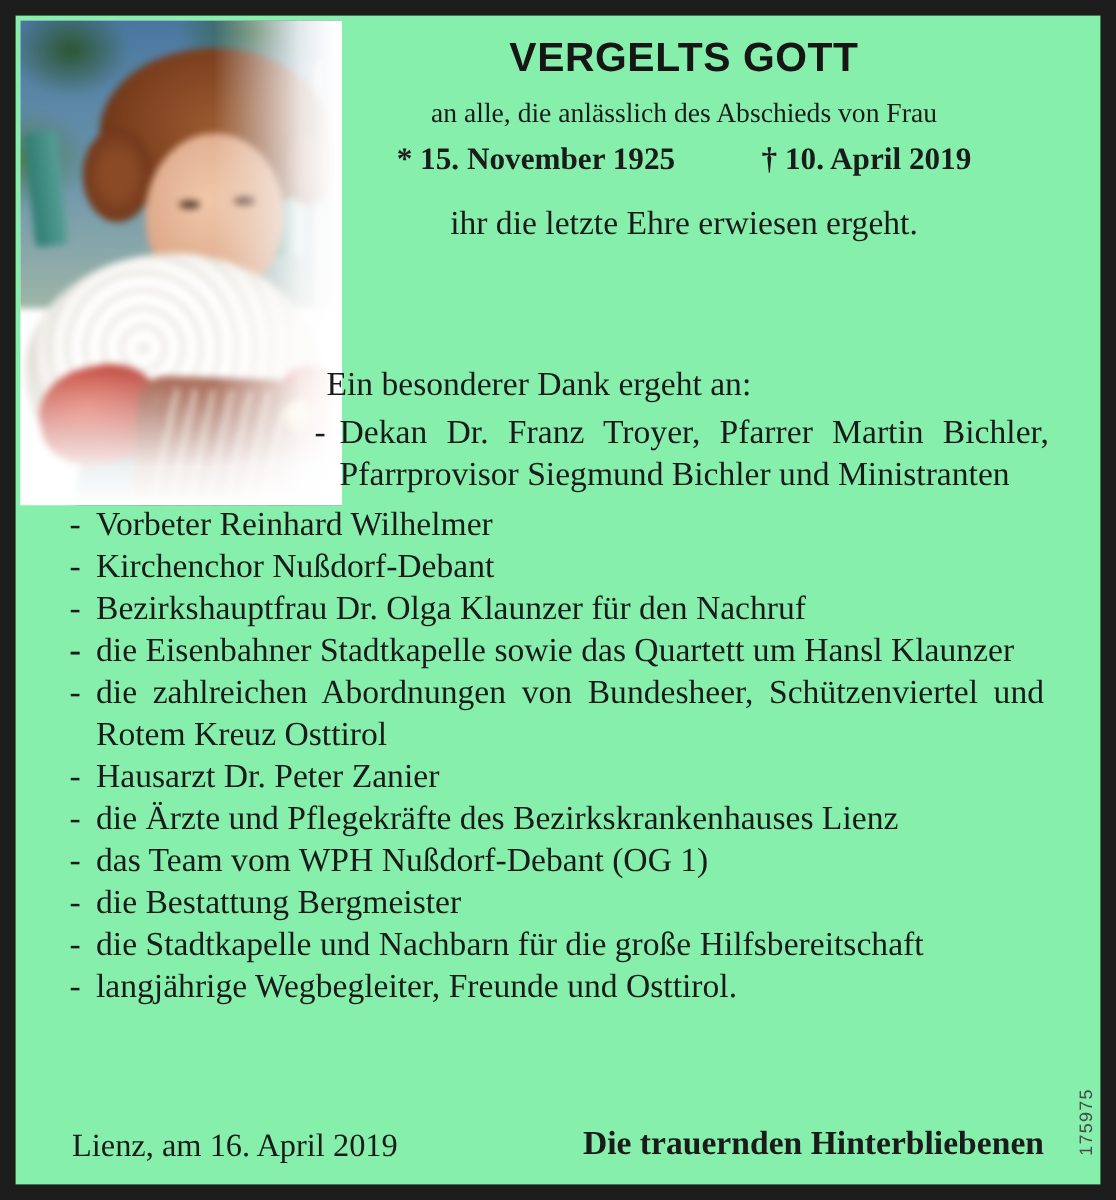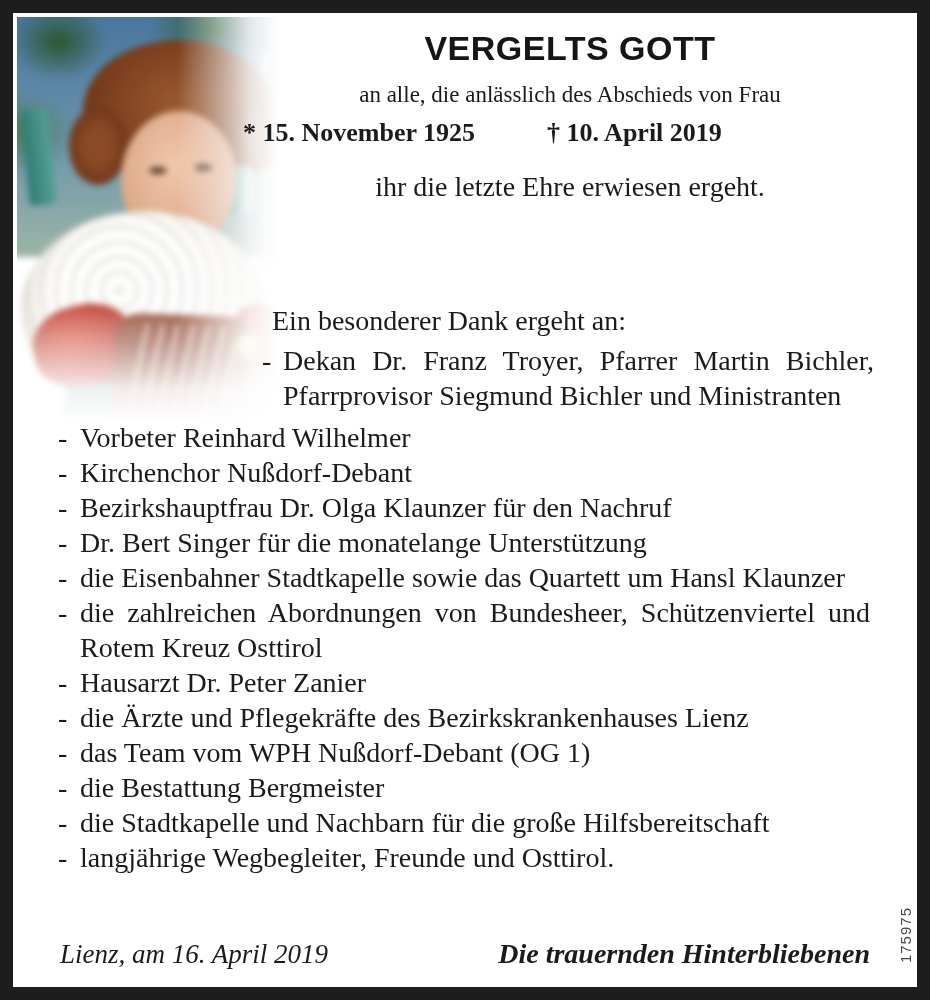--- a/index.html
+++ b/index.html
@@ -5,21 +5,21 @@
   html,body{margin:0;padding:0;}
   body{
     width:930px;height:1000px;position:relative;
     background:#1d1d1d;
     font-family:"Liberation Serif", serif;
     color:#1b1b1b;
     overflow:hidden;
   }
   .page{
     position:absolute;left:13px;top:13px;right:13px;bottom:13px;
-    background:#ffffff;
+    background:#86efac;
   }
 
   
   .photo{
     position:absolute;left:4px;top:4px;width:268px;height:404px;
     overflow:hidden;background:#fff;
   }
   .photo .canvas{position:absolute;left:-10px;top:-10px;width:288px;height:424px;filter:blur(3px);}
   .photo .canvas > div{position:absolute;}
   .p-sky{
@@ -73,35 +73,35 @@
   }
 
   
   .head{position:absolute;left:230px;right:20px;top:17px;text-align:center;}
   .headline{
     font-family:"Liberation Sans", sans-serif;font-weight:700;
     font-size:34px;line-height:36px;letter-spacing:.5px;color:#161616;
   }
   .intro{font-size:23px;line-height:34px;margin-top:12px;}
   .name{font-weight:700;font-size:64px;line-height:70px;margin-top:10px;letter-spacing:-.5px;}
-  .dates{display:flex;justify-content:flex-start;gap:72px;font-weight:700;font-size:26px;line-height:30px;margin-top:6px;}
+  .dates{display:flex;justify-content:center;gap:72px;font-weight:700;font-size:26px;line-height:30px;margin-top:6px;}
   .ehre{font-size:28px;line-height:34px;margin-top:22px;}
 
   
   .dank{position:absolute;left:249px;top:290px;width:612px;font-size:28px;line-height:35px;}
   .dank-intro{margin:0 0 5px 10px;}
   .li{position:relative;padding-left:22px;text-align:justify;}
   .li .dash{position:absolute;left:0;top:0;}
   .li.first{padding-left:21px;}
 
   
   .list{position:absolute;left:45px;top:407px;width:812px;font-size:28px;line-height:35px;}
 
   
-  .footer{position:absolute;left:47px;right:47px;top:925px;display:flex;justify-content:space-between;align-items:center;font-style:italic;}
+  .footer{position:absolute;left:47px;right:47px;top:925px;display:flex;justify-content:space-between;align-items:center;}
   .place-date{font-size:27px;}
   .signature{font-weight:700;font-size:28px;}
 
   
   .ref{
     position:absolute;right:3px;bottom:24px;
     writing-mode:vertical-rl;transform:rotate(180deg);
     font-family:"Liberation Sans", sans-serif;font-size:15px;letter-spacing:1px;color:#484848;
   }
 </style>
@@ -164,21 +164,20 @@
         <span class="txt">Kirchenchor Nußdorf-Debant</span>
       </div>
 
       <div class="li">
         <span class="dash">-</span>
         <span class="txt">Bezirkshauptfrau Dr. Olga Klaunzer für den Nachruf</span>
       </div>
 
       <div class="li">
         <span class="dash">-</span>
-        <span class="txt">Dr. Bert Singer für die monatelange Unterstützung</span>
       </div>
 
       <div class="li">
         <span class="dash">-</span>
         <span class="txt">die Eisenbahner Stadtkapelle sowie das Quartett um Hansl Klaunzer</span>
       </div>
 
       <div class="li">
         <span class="dash">-</span>
         <span class="txt">die zahlreichen Abordnungen von Bundesheer, Schützenviertel und Rotem Kreuz Osttirol</span>

